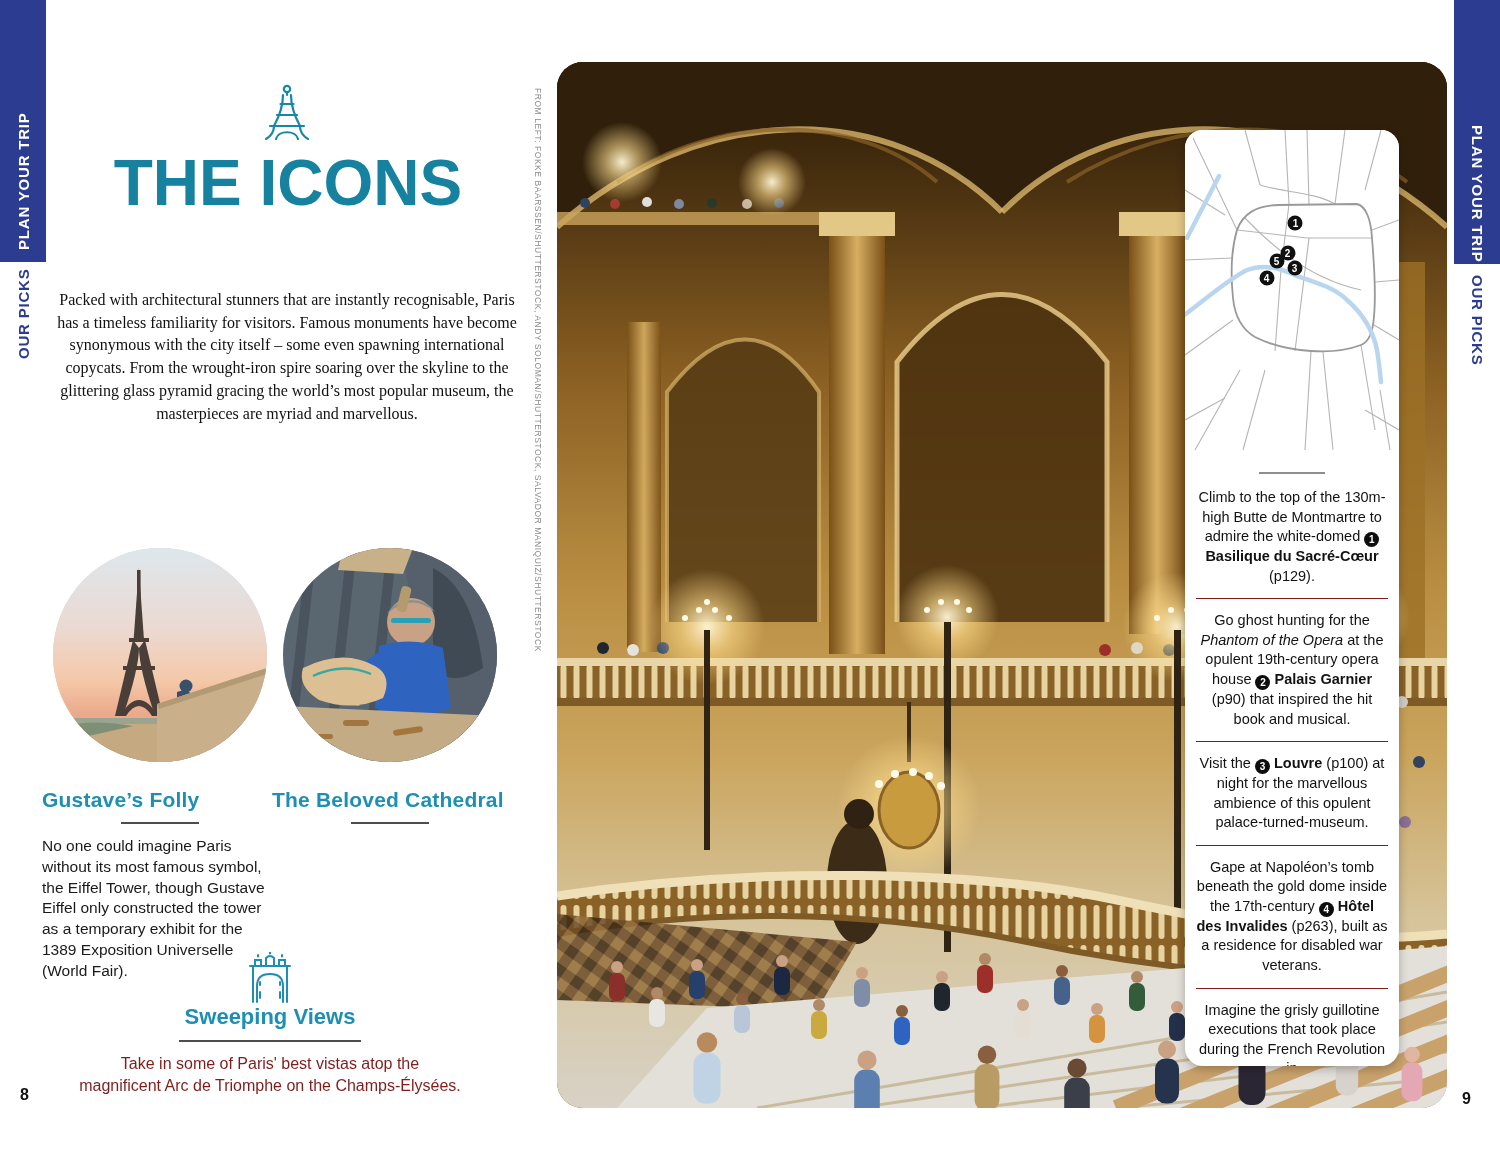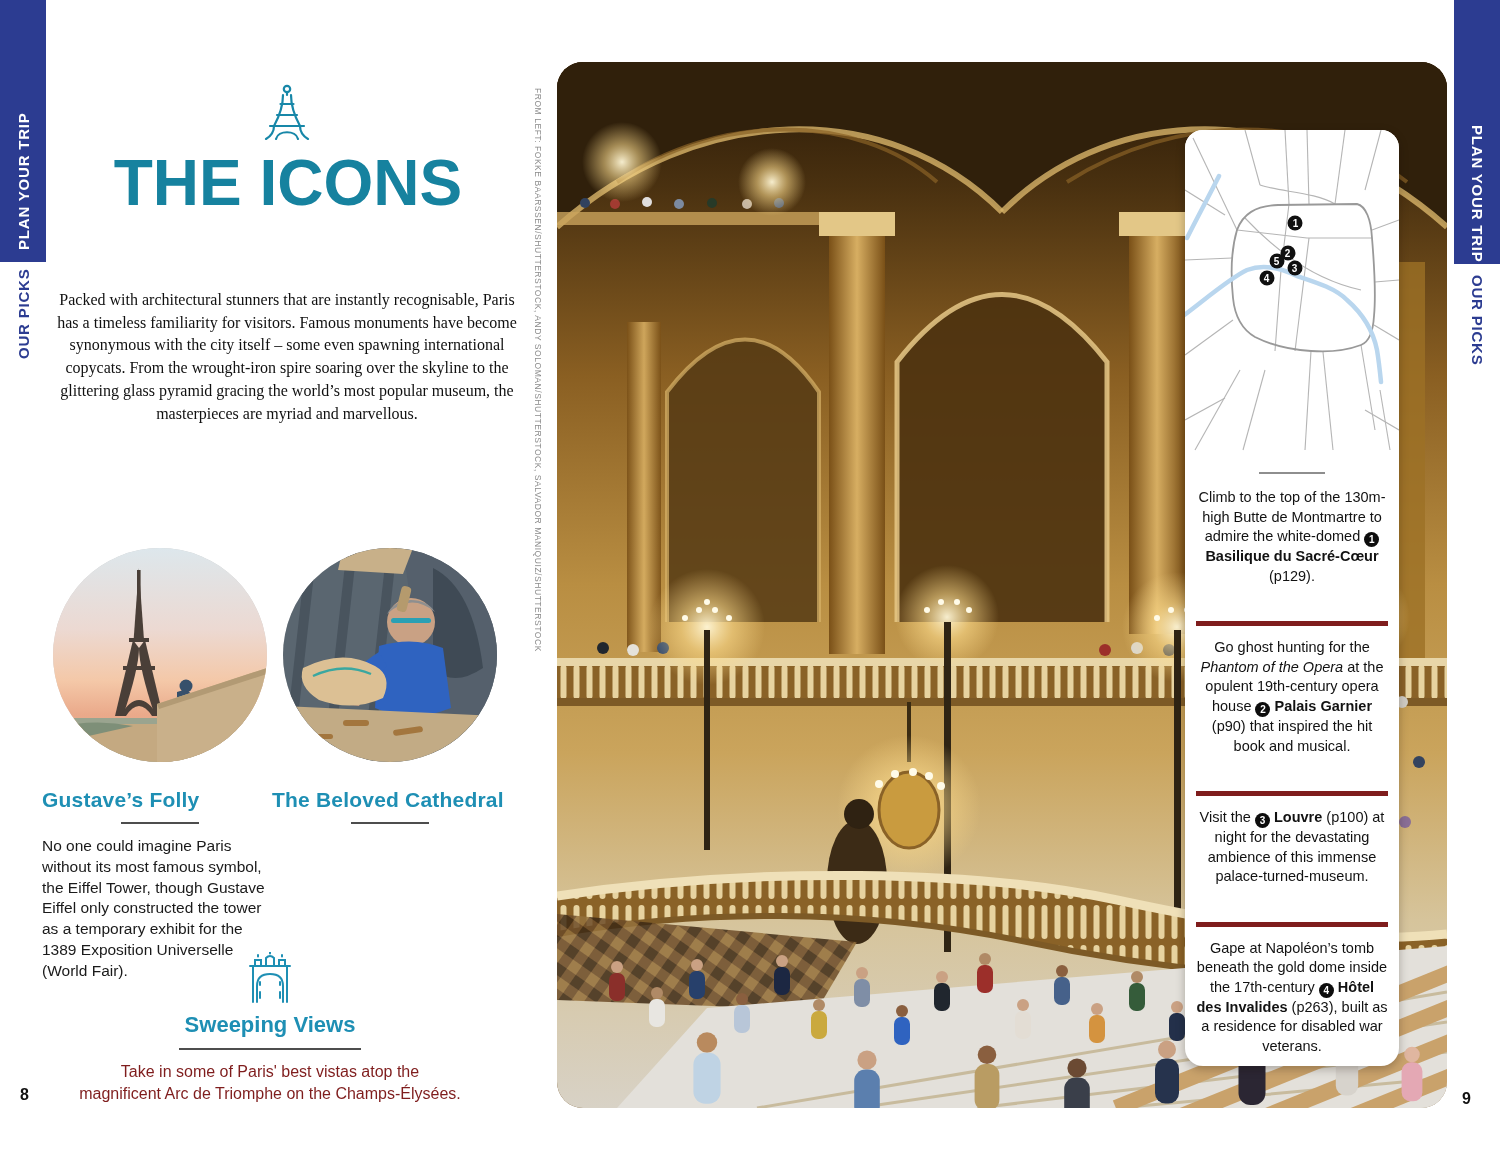--- a/index.html
+++ b/index.html
@@ -26,21 +26,21 @@
   .feature{top:548px;width:236px;}
   .feature.f1{left:42px;} .feature.f2{left:272px;}
   .circle-photo{width:214px;height:214px;border-radius:50%;overflow:hidden;margin:0 auto;
                 position:relative;background:#ccc;}
   .circle-photo svg{display:block;width:100%;height:100%;}
   .feat-heading{margin-top:26px;font-size:21px;font-weight:700;color:#1e8fb4;letter-spacing:.2px;}
   .feat-divider{width:78px;height:2px;background:#4d4d4d;margin:10px auto 12px;}
   .feat-body{font-size:15.5px;line-height:1.34;color:#1a1a1a;}
   .sweeping{left:78px;top:952px;width:384px;text-align:center;}
   .sweep-icon{width:46px;height:52px;margin:0 auto;}
-  .sweep-heading{margin-top:8px;font-size:22px;font-weight:700;color:#1e8fb4;}
+  .sweep-heading{font-size:22px;font-weight:700;color:#1e8fb4;}
   .sweep-divider{width:182px;height:2px;background:#4d4d4d;margin:10px auto 11px;}
   .sweep-body{font-size:16px;line-height:1.35;color:#7f1d1d;}
   .pagenum{font-size:16px;font-weight:700;color:#111;}
   .pagenum.p8{left:20px;top:1086px;} .pagenum.p9{left:1462px;top:1090px;}
 
   
   .credit{left:525px;top:88px;height:500px;width:18px;
           writing-mode:vertical-rl;font-size:8.5px;letter-spacing:.55px;color:#8b8b8b;
           white-space:nowrap;}
 
@@ -55,21 +55,21 @@
   .map-wrap{position:relative;width:214px;height:330px;overflow:hidden;}
   .map-wrap svg{display:block;width:100%;height:100%;}
   .map-marker{position:absolute;width:15px;height:15px;border-radius:50%;background:#101010;
               color:#fff;font-size:10px;font-weight:700;text-align:center;line-height:15px;
               transform:translate(-50%,-50%);}
   .card-heading{margin:4px 12px 0;text-align:center;font-size:16px;line-height:1.3;
                 font-weight:700;color:#12718f;letter-spacing:.2px;}
   .card-divider{width:66px;height:2px;background:#8e8e8e;margin:12px auto 0;}
   .card-items{padding:2px 11px 0;}
   .card-item{padding:12px 0;text-align:center;font-size:14.5px;line-height:1.35;color:#121212;}
-  .card-item + .card-item{border-top:5px solid #7f1d1d;margin-top:23px;}
+  .card-item + .card-item{border-top:1px solid #7f1d1d;}
   .card-item .bold{font-weight:700;}
   .card-item .ital{font-style:italic;}
   .mk{display:inline-block;width:15px;height:15px;border-radius:50%;background:#0d0d0d;color:#fff;
       font-size:10px;line-height:15px;font-weight:700;text-align:center;vertical-align:-2px;}
 </style>
 </head>
 <body>
 
 <div class="edgebar left"></div>
 <div class="vlabel up white" style="left:0;top:105px;width:46px;height:152px;">PLAN YOUR TRIP</div>
@@ -495,21 +495,21 @@
   <div class="map-marker" style="left: 51.6%; top: 28.2%;">1</div>
       <div class="map-marker" style="left: 47.9%; top: 37.3%;">2</div>
       <div class="map-marker" style="left: 42.8%; top: 39.7%;">5</div>
       <div class="map-marker" style="left: 51.2%; top: 41.8%;">3</div>
       <div class="map-marker" style="left: 38.1%; top: 44.8%;">4</div>
     </div>
   <div class="card-divider"></div>
   <div class="card-items">
     <div class="card-item"><span>Climb to the top of the 130m-high Butte de Montmartre to admire the white-domed </span><span class="mk">1</span><span> </span><span class="bold">Basilique du Sacré-Cœur</span><span> (p129).</span></div>
     <div class="card-item"><span>Go ghost hunting for the </span><span class="ital">Phantom of the Opera</span><span> at the opulent 19th-century opera house </span><span class="mk">2</span><span> </span><span class="bold">Palais Garnier</span><span> (p90) that inspired the hit book and musical.</span></div>
-    <div class="card-item"><span>Visit the </span><span class="mk">3</span><span> </span><span class="bold">Louvre</span><span> (p100) at night for the devastating ambience of this immense palace-turned-museum.</span></div>
+    <div class="card-item"><span>Visit the </span><span class="mk">3</span><span> </span><span class="bold">Louvre</span><span> (p100) at night for the marvellous ambience of this opulent palace-turned-museum.</span></div>
     <div class="card-item"><span>Gape at Napoléon’s tomb beneath the gold dome inside the 17th-century </span><span class="mk">4</span><span> </span><span class="bold">Hôtel des Invalides</span><span> (p263), built as a residence for disabled war veterans.</span></div>
     <div class="card-item"><span>Imagine the grisly guillotine executions that took place during the French Revolution in </span></div>
   </div>
 </div>
 
 <div class="edgebar right"></div>
 <div class="vlabel down white" style="left:1454px;top:118px;width:46px;height:152px;">PLAN YOUR TRIP</div>
 <div class="vlabel down blue" style="left:1454px;top:272px;width:46px;height:96px;">OUR PICKS</div>
 
 <div class="abs pagenum p9">9</div>

